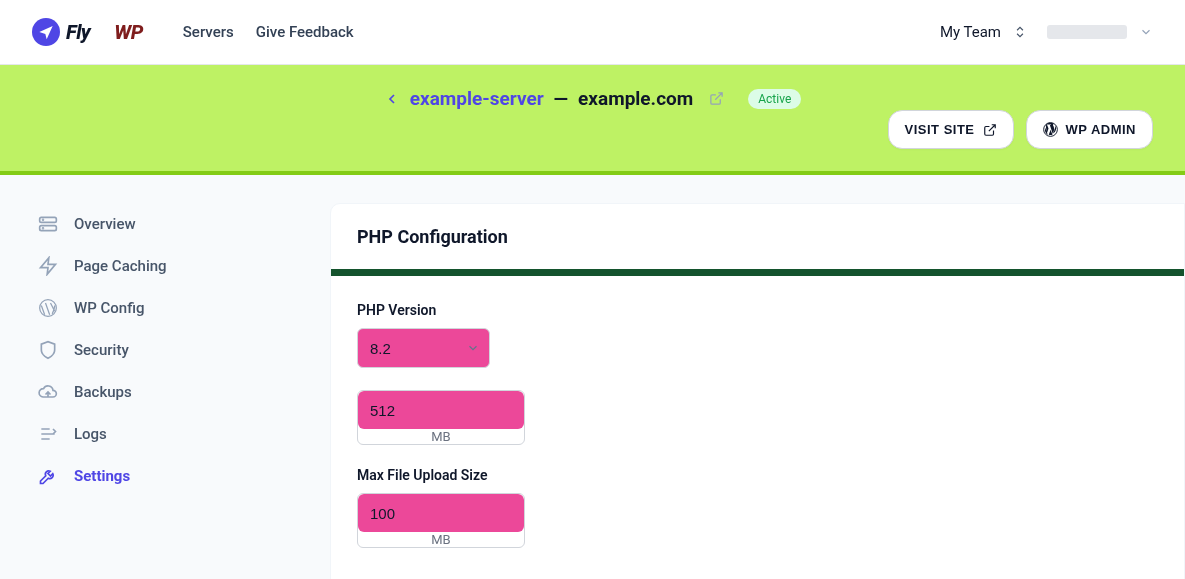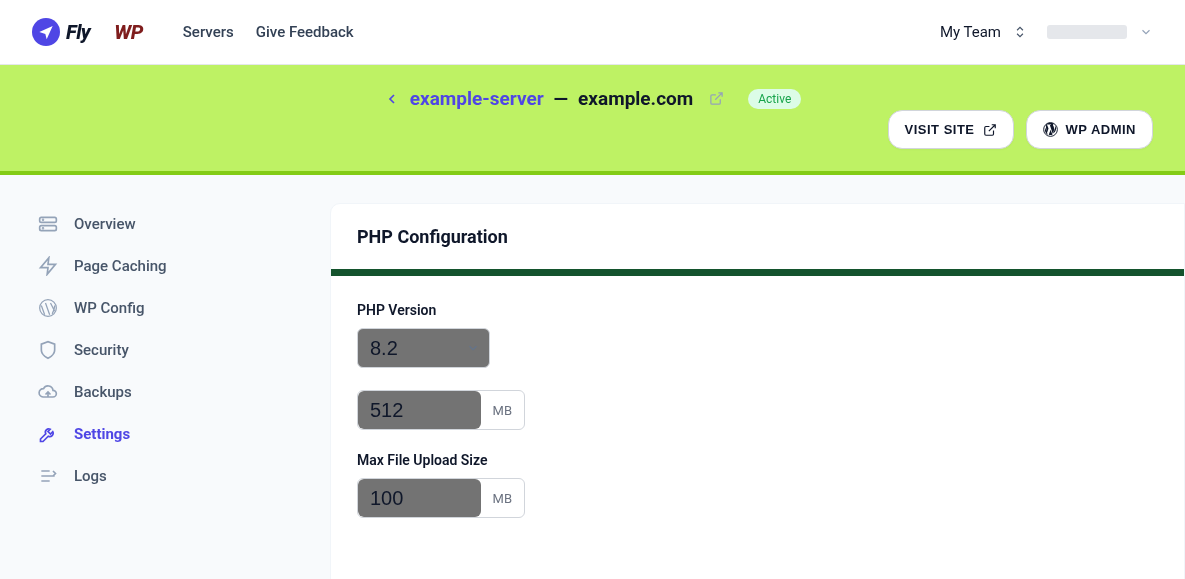--- a/index.html
+++ b/index.html
@@ -32,24 +32,24 @@
 .side-item.active { color: #4f46e5; font-weight: 700; }
 .side-item .ico { width: 20px; height: 20px; display: flex; align-items: center; justify-content: center; color: #94a3b8; }
 .side-item.active .ico { color: #4f46e5; }
 .panel { flex: 1; background: #fff; border: 1px solid #f1f5f9; border-radius: 10px 0 0 0; margin-right: 0; }
 .panel-header { padding: 22px 26px; border-bottom: 7px solid #14532d; }
 .panel-header h2 { font-size: 18px; font-weight: 700; color: #0f172a; }
 .panel-body { padding: 26px; }
 .form-row { margin-bottom: 22px; }
 .form-row label { display: block; font-size: 14px; font-weight: 600; color: #0f172a; margin-bottom: 10px; }
 .select-wrap { position: relative; display: inline-block; }
-.select-wrap select, .input-group input { border: 1px solid #d1d5db; border-radius: 6px; height: 40px; padding: 0 12px; font-size: 20px; color: #0f172a; background: #737373; }
+.select-wrap select, .input-group input { border: 1px solid #d1d5db; border-radius: 6px; height: 40px; padding: 0 12px; font-size: 15px; color: #0f172a; background: #ec4899; }
 .select-wrap select { width: 133px; appearance: none; padding-right: 32px; }
 .select-wrap .chev { position: absolute; right: 10px; top: 50%; transform: translateY(-50%); pointer-events: none; color: #64748b; }
-.input-group { display: inline-flex; align-items: center; border: 1px solid #d1d5db; border-radius: 6px; overflow: hidden; width: 168px; }
+.input-group { display: inline-flex; align-items: center; border: 1px solid #d1d5db; border-radius: 6px; overflow: hidden; width: 168px; flex-direction: column; }
 .input-group input { border: none; height: 38px; width: 100%; outline: none; }
 .input-group .unit { padding: 0 12px; color: #6b7280; font-size: 13px; }
 svg { display: block; }
 </style>
 </head>
 <body>
 
 <div class="topbar">
   <div class="logo">
     <div class="logo-mark">
@@ -161,35 +161,35 @@
     </div>
     <div class="side-item">
       <span class="ico">
           <svg width="20" height="20" viewBox="0 0 24 24" fill="none" stroke="currentColor" stroke-width="2">
             <path d="M18 18a4 4 0 000-8 6 6 0 00-11.3-2A4.5 4.5 0 006 18h12z"></path>
             <path d="M12 12v6M9 15l3-3 3 3"></path>
           </svg>
         </span>
       <span>Backups</span>
     </div>
+    <div class="side-item">
+      <span class="ico">
+          <svg width="20" height="20" viewBox="0 0 24 24" fill="none" stroke="currentColor" stroke-width="2">
+            <path d="M4 6h10M4 12h16M4 18h10M18 6l3 3-3 3"></path>
+          </svg>
+        </span>
+      <span>Logs</span>
+    </div>
     <div class="side-item active">
       <span class="ico">
           <svg width="20" height="20" viewBox="0 0 24 24" fill="none" stroke="currentColor" stroke-width="2">
             <path d="M14.7 6.3a4 4 0 00-5.4 5.4L3 18v3h3l6.3-6.3a4 4 0 005.4-5.4L15 12l-3-3 2.7-2.7z"></path>
           </svg>
         </span>
       <span>Settings</span>
-    </div>
-    <div class="side-item">
-      <span class="ico">
-          <svg width="20" height="20" viewBox="0 0 24 24" fill="none" stroke="currentColor" stroke-width="2">
-            <path d="M4 6h10M4 12h16M4 18h10M18 6l3 3-3 3"></path>
-          </svg>
-        </span>
-      <span>Logs</span>
     </div>
   </div>
 
   <div class="panel">
     <div class="panel-header">
       <h2>PHP Configuration</h2>
     </div>
     <div class="panel-body">
       <div class="form-row">
         <label>PHP Version</label>

